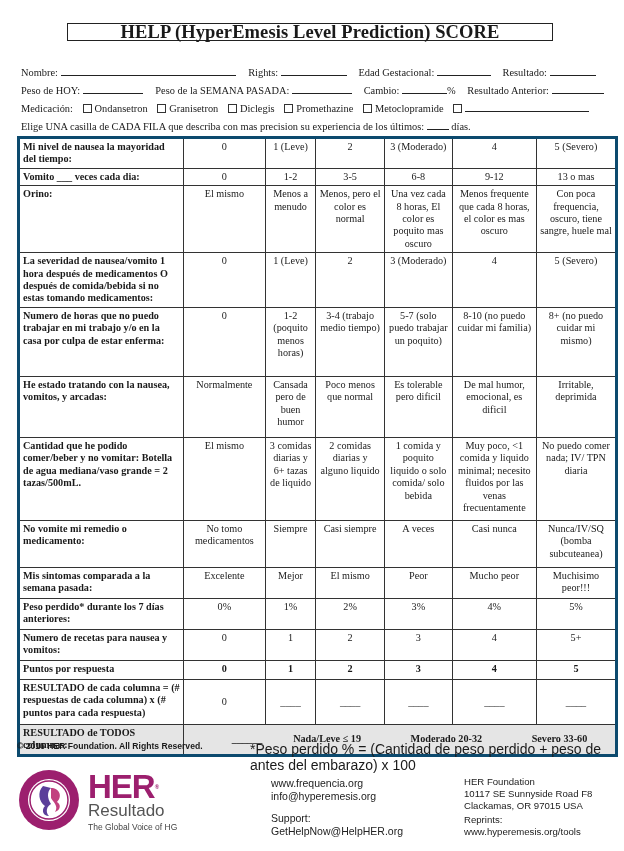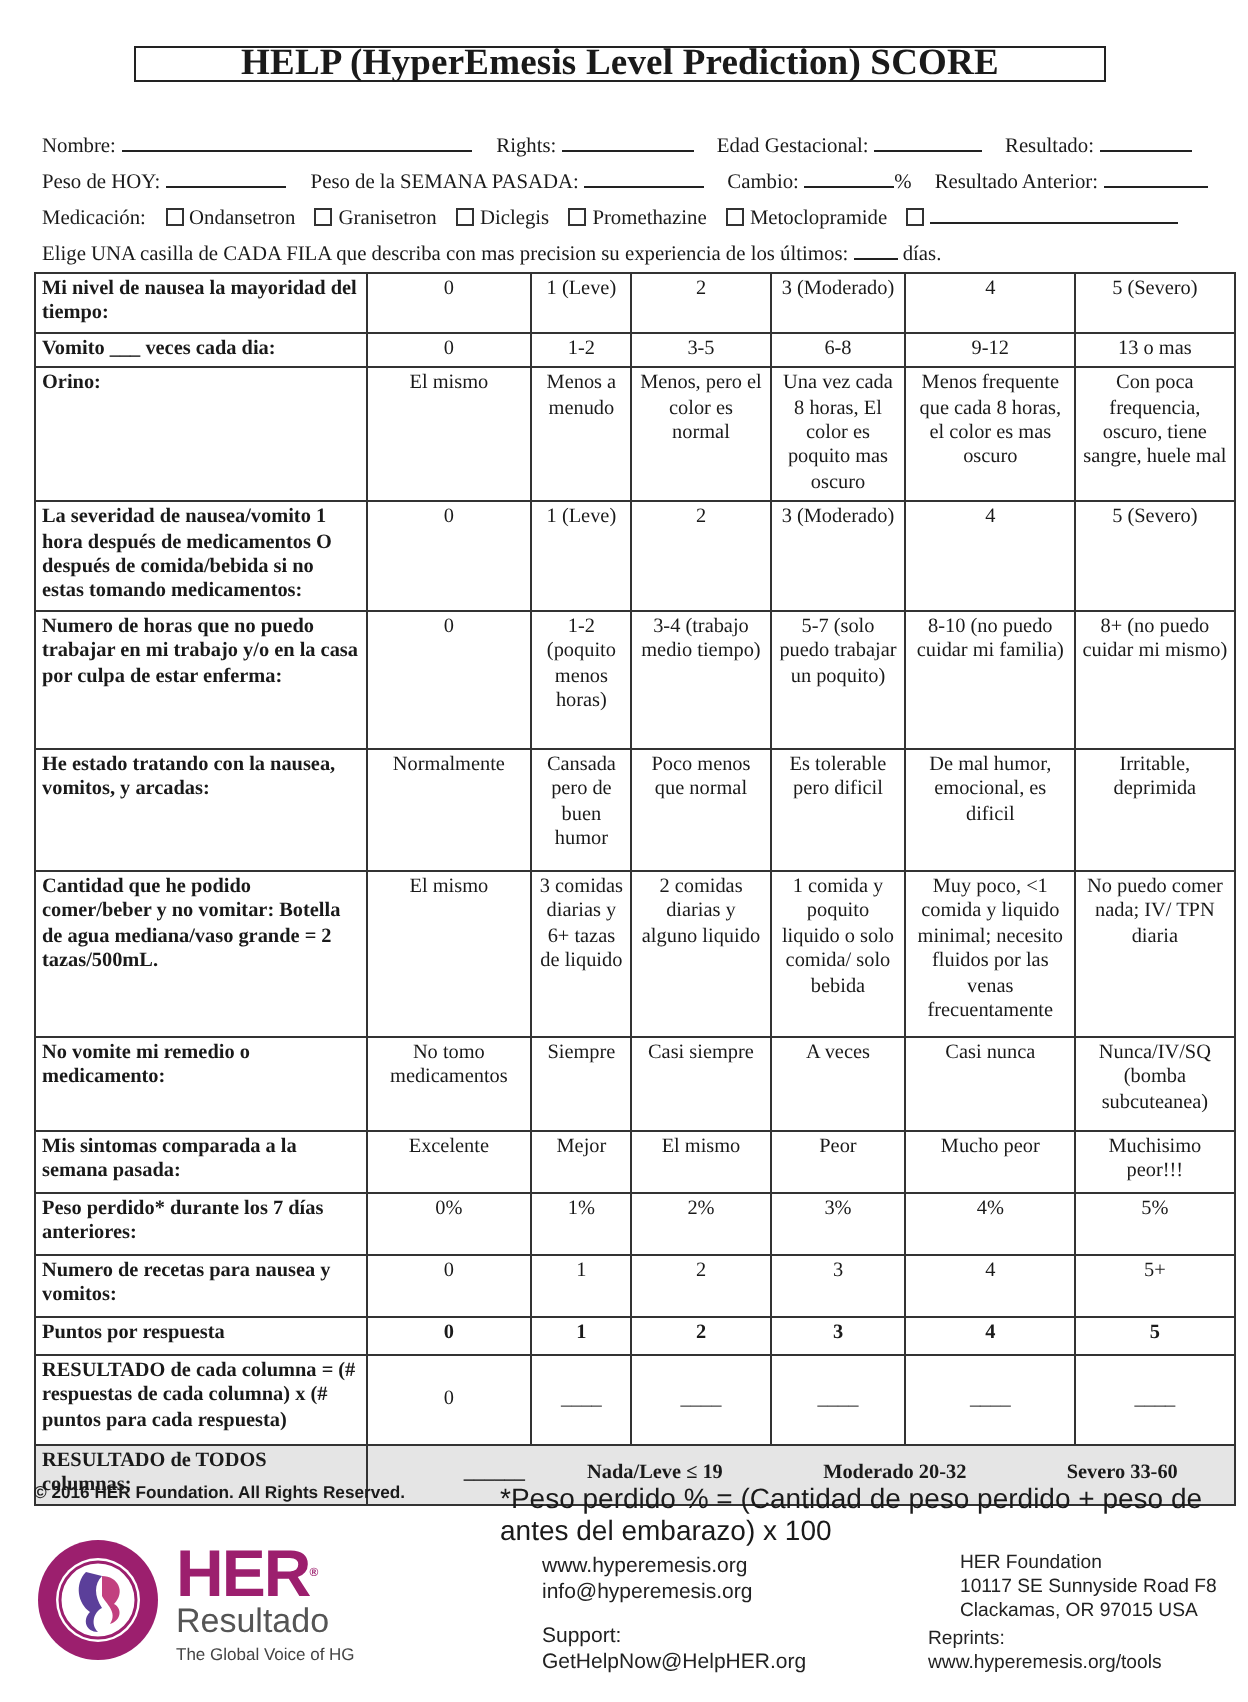--- a/index.html
+++ b/index.html
@@ -2,21 +2,21 @@
 <html><head>
 <meta charset="utf-8">
 <style>
   html,body{margin:0;padding:0;background:#fff;}
   body{width:624px;height:851px;position:relative;overflow:hidden;font-family:"Liberation Serif","DejaVu Serif",serif;color:#1a1a1a;}
   .title-box{position:absolute;left:67px;top:23px;width:486px;height:18px;border:1.5px solid #222;box-sizing:border-box;display:flex;align-items:center;justify-content:center;}
   .title-box span{font-weight:bold;font-size:18.5px;letter-spacing:0.1px;}
   .fline{position:absolute;left:21px;font-size:10.4px;white-space:nowrap;}
   .blank{display:inline-block;border-bottom:1px solid #222;height:9px;vertical-align:baseline;}
   .cb{display:inline-block;width:7px;height:7px;border:1px solid #333;margin:0 3px 0 7px;vertical-align:-1px;}
-  table.help{position:absolute;left:17px;top:136px;width:601px;border-collapse:collapse;font-size:10.2px;line-height:12.4px;border:1px solid #0c4a6e;}
+  table.help{position:absolute;left:17px;top:136px;width:601px;border-collapse:collapse;font-size:10.2px;line-height:12.4px;border:3px solid #0c4a6e;}
   table.help td{border:1.3px solid #333;padding:2px 3px;vertical-align:top;text-align:center;}
   table.help td.q{text-align:left;font-weight:bold;padding-left:3px;}
   table.help tr.pts td{font-weight:bold;}
   table.help tr.total td{background:#e5e5e5;font-weight:bold;vertical-align:middle;height:22px;}
   .fn-left{position:absolute;left:17px;top:741px;font-family:"Liberation Sans",sans-serif;font-size:8.6px;font-weight:bold;}
   .fn-right{position:absolute;left:250px;top:741px;font-family:"Liberation Sans",sans-serif;font-size:14px;}
   .logo{position:absolute;left:17px;top:768px;width:64px;height:64px;}
   .her{position:absolute;left:88px;top:772px;font-family:"Liberation Sans",sans-serif;color:#9c1f6e;font-size:33px;font-weight:bold;letter-spacing:-1px;line-height:30px;}
   .her sup{font-size:6px;color:#9c1f6e;vertical-align:top;}
   .found{position:absolute;left:88px;top:802px;font-family:"Liberation Sans",sans-serif;color:#555;font-size:17px;line-height:18px;}
@@ -219,28 +219,28 @@
   <circle cx="32" cy="32" r="21" fill="#fff"></circle>
   <circle cx="32" cy="32" r="19" fill="none" stroke="#9c1f6e" stroke-width="1.5"></circle>
   <path d="M26 18 C20 24 22 34 28 38 C24 42 26 48 32 48 C28 44 30 38 34 36 C30 30 30 24 34 20 Z" fill="#5b3f9a"></path>
   <path d="M34 20 C42 20 46 28 40 34 C44 36 44 42 38 44 C42 38 36 34 34 30 Z" fill="#c2417f"></path>
 </svg>
 <div class="her"><span>HER</span><sup>®</sup></div>
 <div class="found">Resultado</div>
 <div class="tag">The Global Voice of HG</div>
 
 <div class="contact" style="left:271px;top:777px;">
-  <div>www.hyperemesis.org</div>
+  <div>www.frequencia.org</div>
   <div>info@hyperemesis.org</div>
 </div>
 <div class="contact" style="left:271px;top:812px;">
   <div>Support:</div>
   <div>GetHelpNow@HelpHER.org</div>
 </div>
-<div class="contact small" style="left:464px;top:776px;margin-left:16px;">
+<div class="contact small" style="left:464px;top:776px;">
   <div>HER Foundation</div>
   <div>10117 SE Sunnyside Road F8</div>
   <div>Clackamas, OR 97015 USA</div>
 </div>
 <div class="contact small" style="left:464px;top:814px;">
   <div>Reprints:</div>
   <div>www.hyperemesis.org/tools</div>
 </div>
 
 </body></html>

